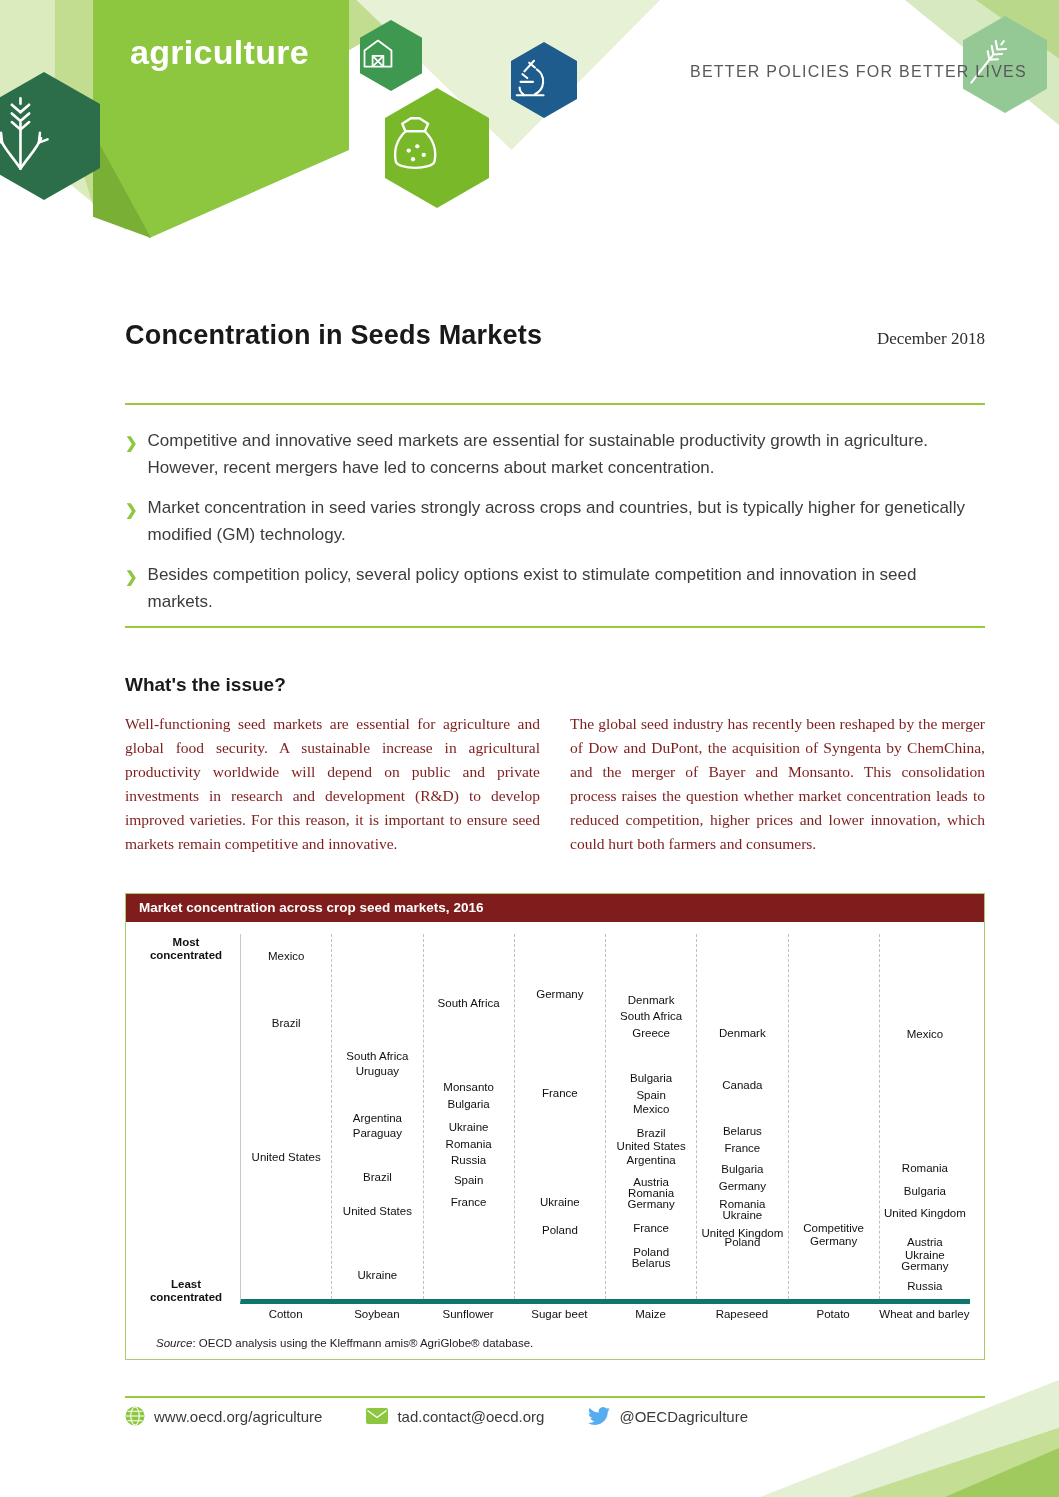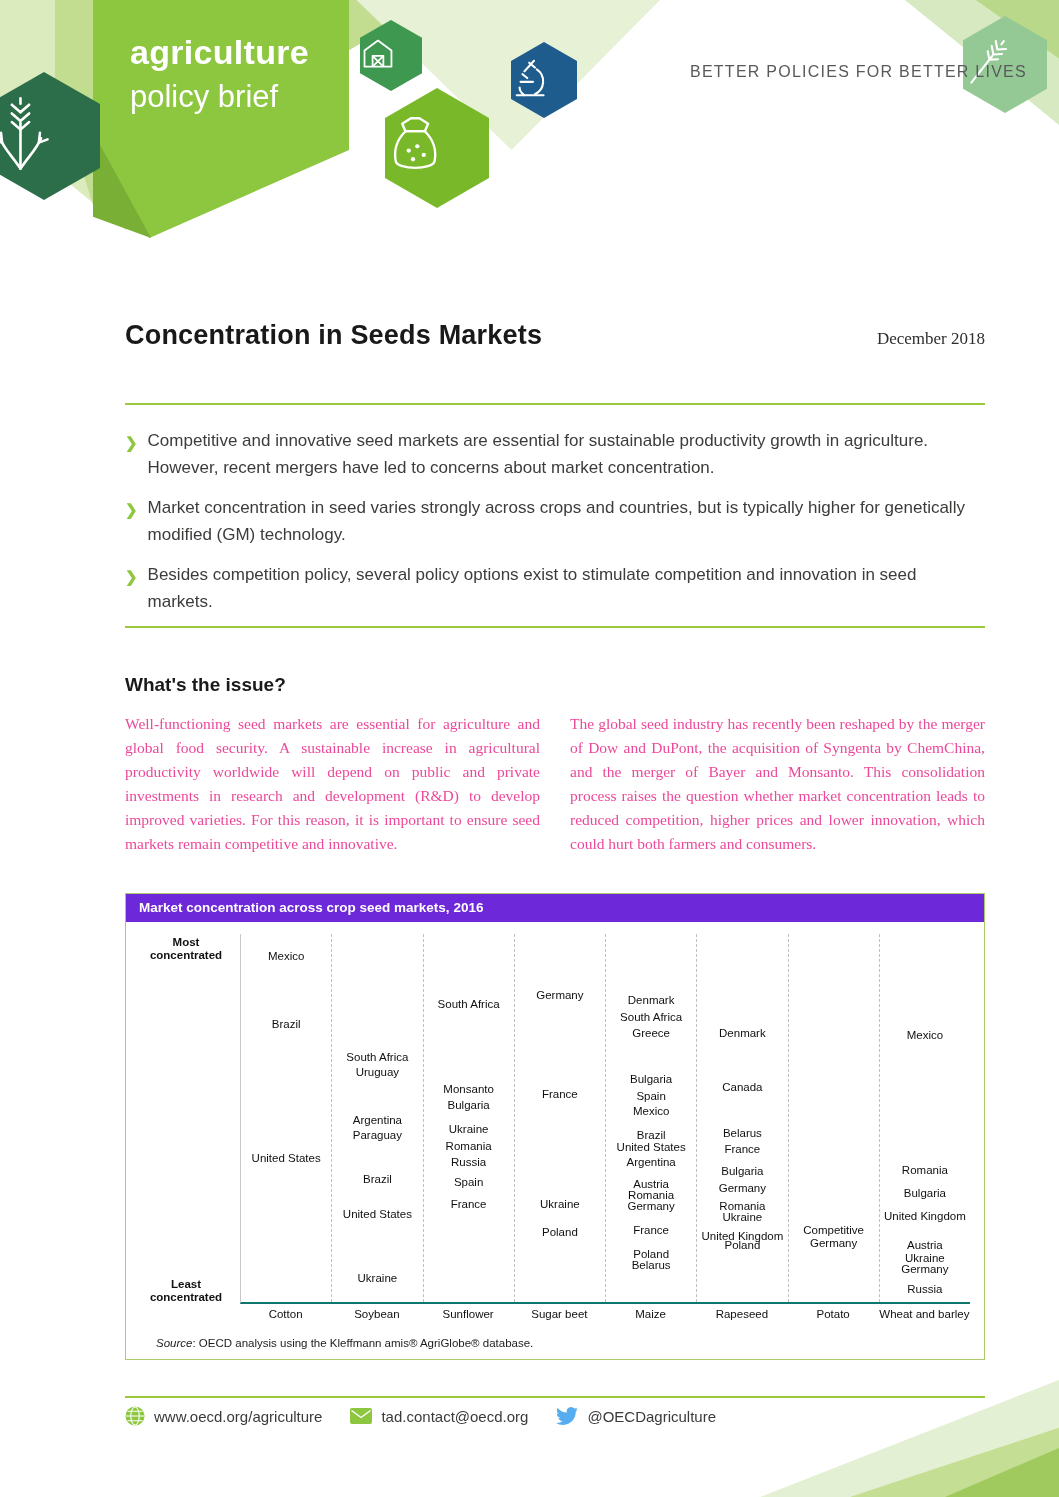--- a/index.html
+++ b/index.html
@@ -56,46 +56,46 @@
 
   .bullets { position:absolute; top:428px; left:125px; width:860px; z-index:2; }
   .bullet { display:flex; margin-bottom:14px; font-size:17px; line-height:1.56; color:#3c3c3b; }
   .bullet .chev { color:#8dc63f; font-weight:700; font-size:15px; margin-right:10px;
                   position:relative; top:3px; flex:0 0 auto; }
 
   .section-heading { position:absolute; top:674px; left:125px; font-size:19px; font-weight:700;
                      color:#1a1a1a; z-index:2; }
   .cols2 { position:absolute; top:712px; left:125px; width:860px; display:flex; gap:30px; z-index:2; }
   .cols2 p { flex:1; font-family:"Liberation Serif", serif; font-size:15.5px; line-height:1.55;
-             text-align:justify; color:#ec4899; }
+             text-align:justify; color:#7f1d1d; }
 
   
   .chart-box { position:absolute; top:893px; left:125px; width:860px; height:467px;
                border:1px solid #aecb6a; background:#fff; z-index:2; }
-  .chart-header { height:28px; background:#6d28d9; color:#fff; font-weight:700;
+  .chart-header { height:28px; background:#7f1d1d; color:#fff; font-weight:700;
                   font-size:13.5px; line-height:28px; padding-left:13px; }
   .plot { position:absolute; top:40px; left:16px; right:14px; height:370px; display:flex; }
   .ylabels { width:98px; position:relative; flex:0 0 auto; }
   .ylab { position:absolute; right:12px; width:84px; text-align:center; font-size:11.5px;
           font-weight:700; color:#111; line-height:1.15; }
   .ylab.top { top:2px; } .ylab.bottom { bottom:0; }
-  .cols { flex:1; display:flex; border-left:1px solid #c8c8c8; border-bottom:2px solid #0f766e; }
+  .cols { flex:1; display:flex; border-left:1px solid #c8c8c8; border-bottom:5px solid #0f766e; }
   .chart-col { flex:1; position:relative; }
   .chart-col + .chart-col { border-left:1px dashed #c0c0c0; }
   .country-label { position:absolute; left:0; right:0; transform:translateY(-50%);
                    text-align:center; font-size:11.5px; color:#101010; line-height:1.05;
                    white-space:nowrap; }
   .xaxis { position:absolute; top:414px; left:114px; right:14px; display:flex; }
   .chart-xlabel { flex:1; text-align:center; font-size:11.5px; color:#101010; white-space:nowrap; }
   .source { position:absolute; top:443px; left:30px; font-size:11.5px; color:#1c1c1c; }
   .source .src-label { font-style:italic;text-align:right; }
 
   
   .footer { position:absolute; top:1405px; left:125px; width:860px; display:flex;
-            gap:28px; z-index:2; }
+            gap:44px; z-index:2; }
   .f-item { display:flex; align-items:center; gap:9px; font-size:15px; color:#3a3a3a; cursor:pointer; }
   .f-item svg { display:block; }
 
   
   .br1 { left:760px; top:1380px; width:299px; height:117px; background:#e4f0d3;
          clip-path:polygon(100% 0,100% 100%,0 100%); }
   .br2 { left:850px; top:1420px; width:209px; height:77px; background:#c4de94;
          clip-path:polygon(100% 10%,100% 100%,0 100%); }
   .br3 { left:945px; top:1448px; width:114px; height:49px; background:#a0ca5e;
          clip-path:polygon(100% 0,100% 100%,0 100%); }
@@ -106,21 +106,20 @@
 <div class="shape hs-a"></div>
 <div class="shape hs-b"></div>
 <div class="shape hs-c"></div>
 <div class="shape hs-d1"></div>
 <div class="shape hs-d2"></div>
 <div class="banner"></div>
 <div class="shape banner-shadow"></div>
 
 <div class="banner-text">
   <div class="banner-title">agriculture</div>
-  <div class="banner-sub">policy brief</div>
 </div>
 
 <div class="hex hex-wheat-dark">
   <span>
     <svg viewBox="0 0 60 72">
         <g stroke="#fff" stroke-width="2.4" fill="none" stroke-linecap="round">
       <path d="M30 68V26"></path>
           <path d="M30 32l-8-7M30 32l8-7M30 24l-8-7M30 24l8-7M30 16l-8-7M30 16l8-7M30 8V3"></path>
       <path d="M30 68C22 56 15 50 11 40"></path>
           <path d="M13 44l-8-3M13 44l-1-9"></path>

